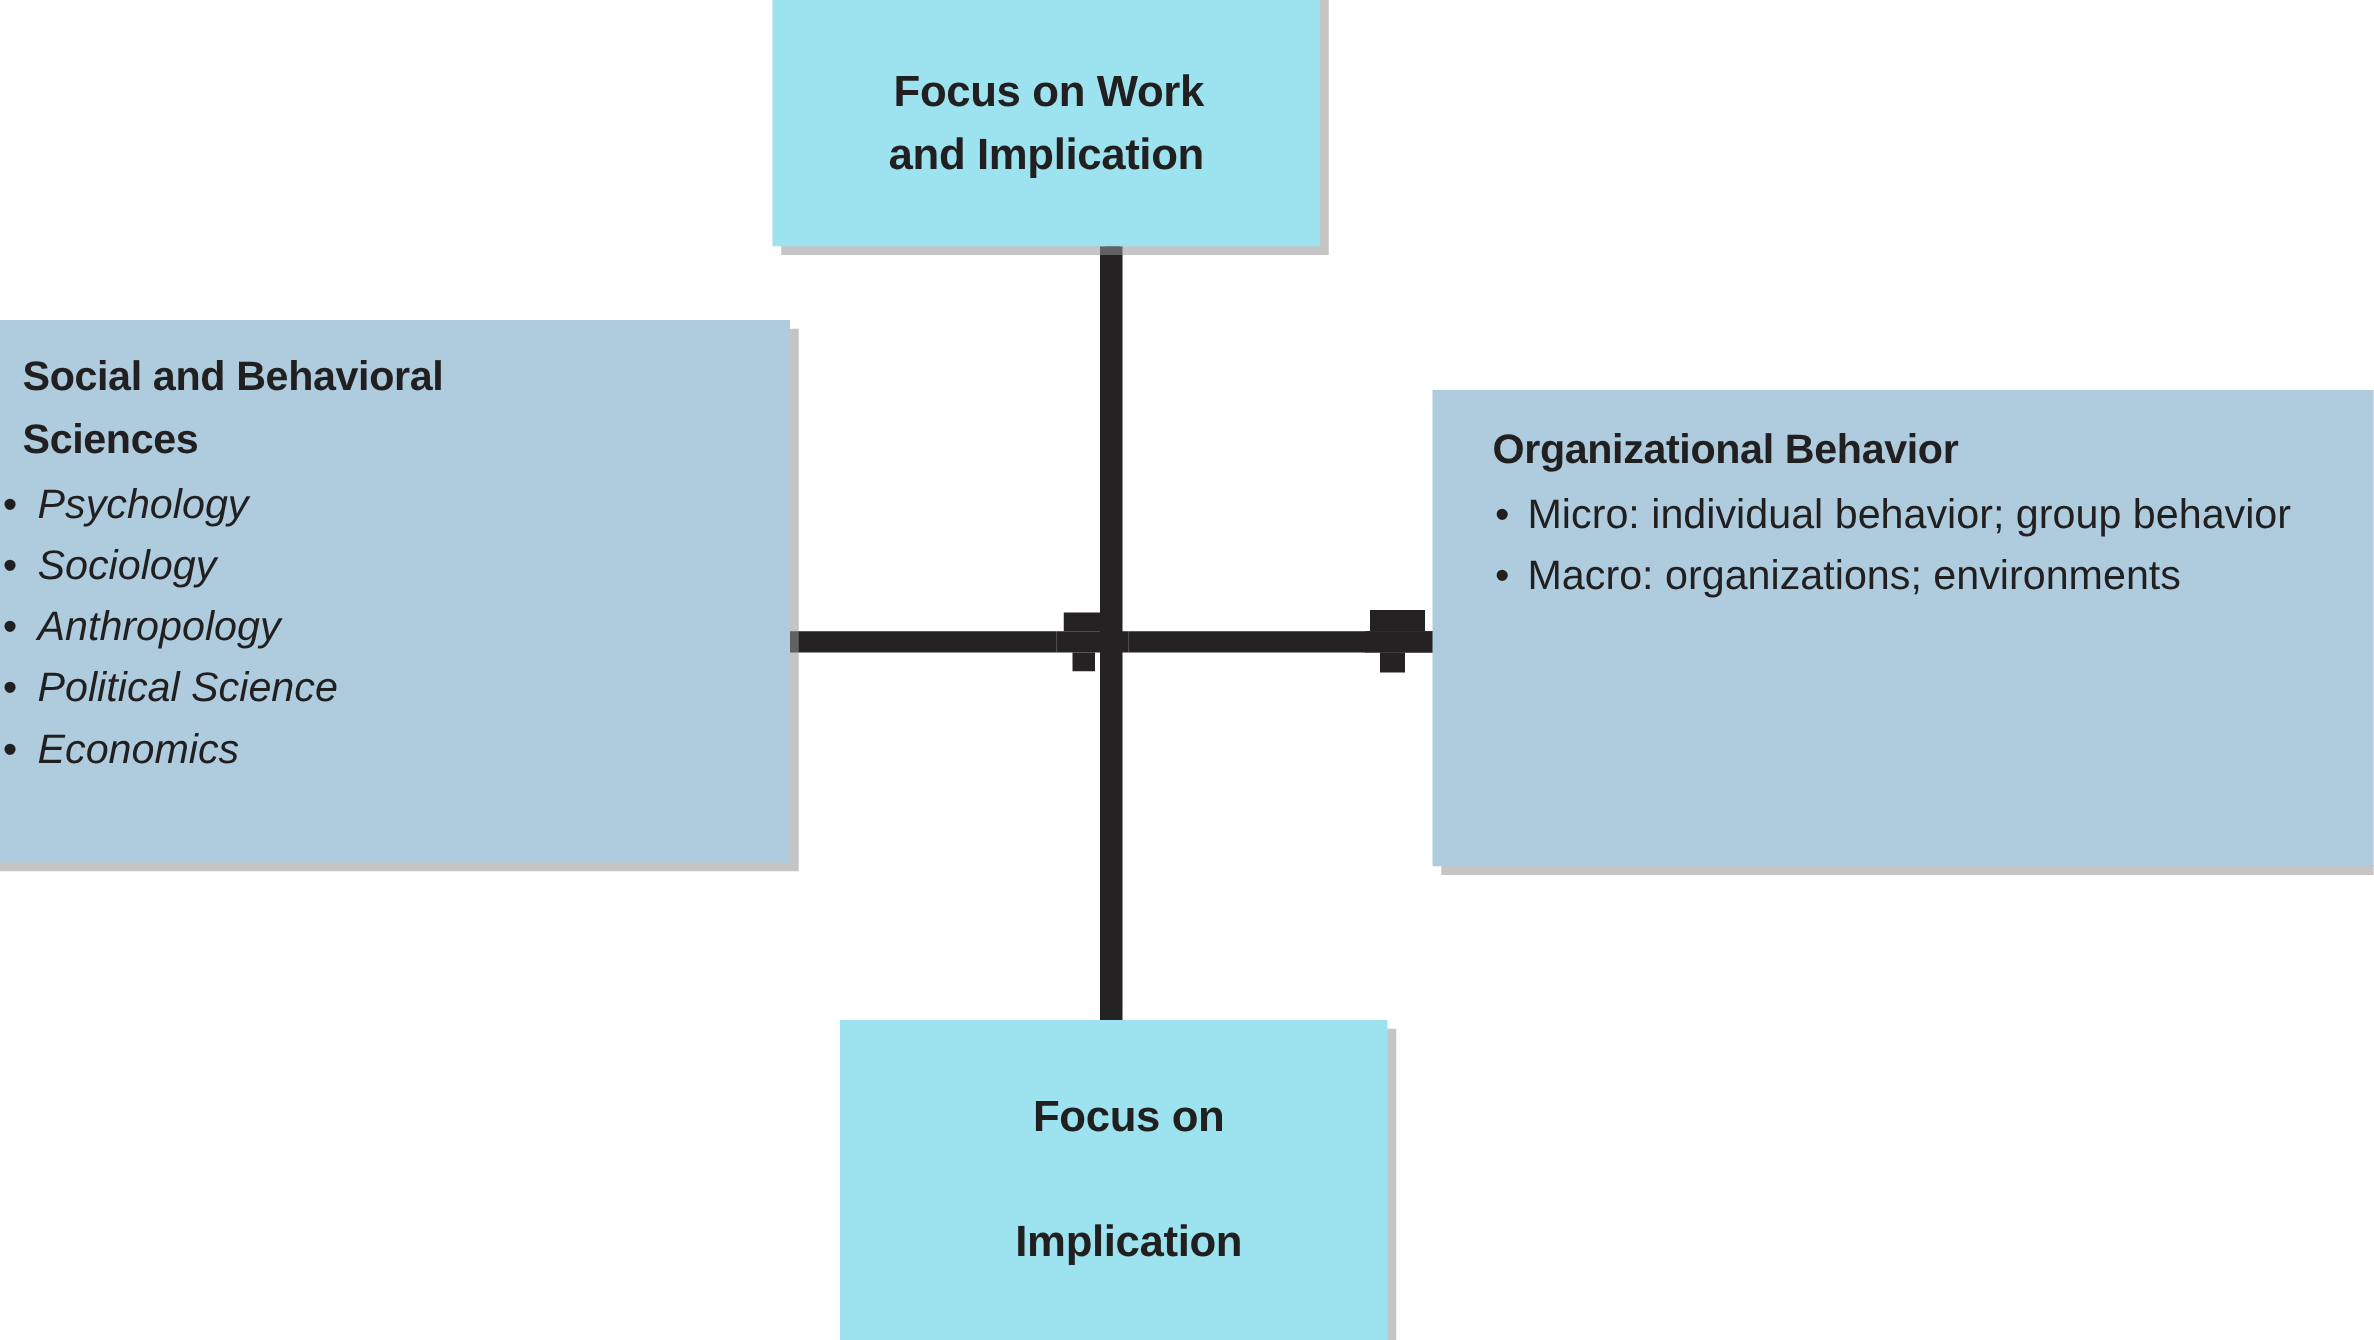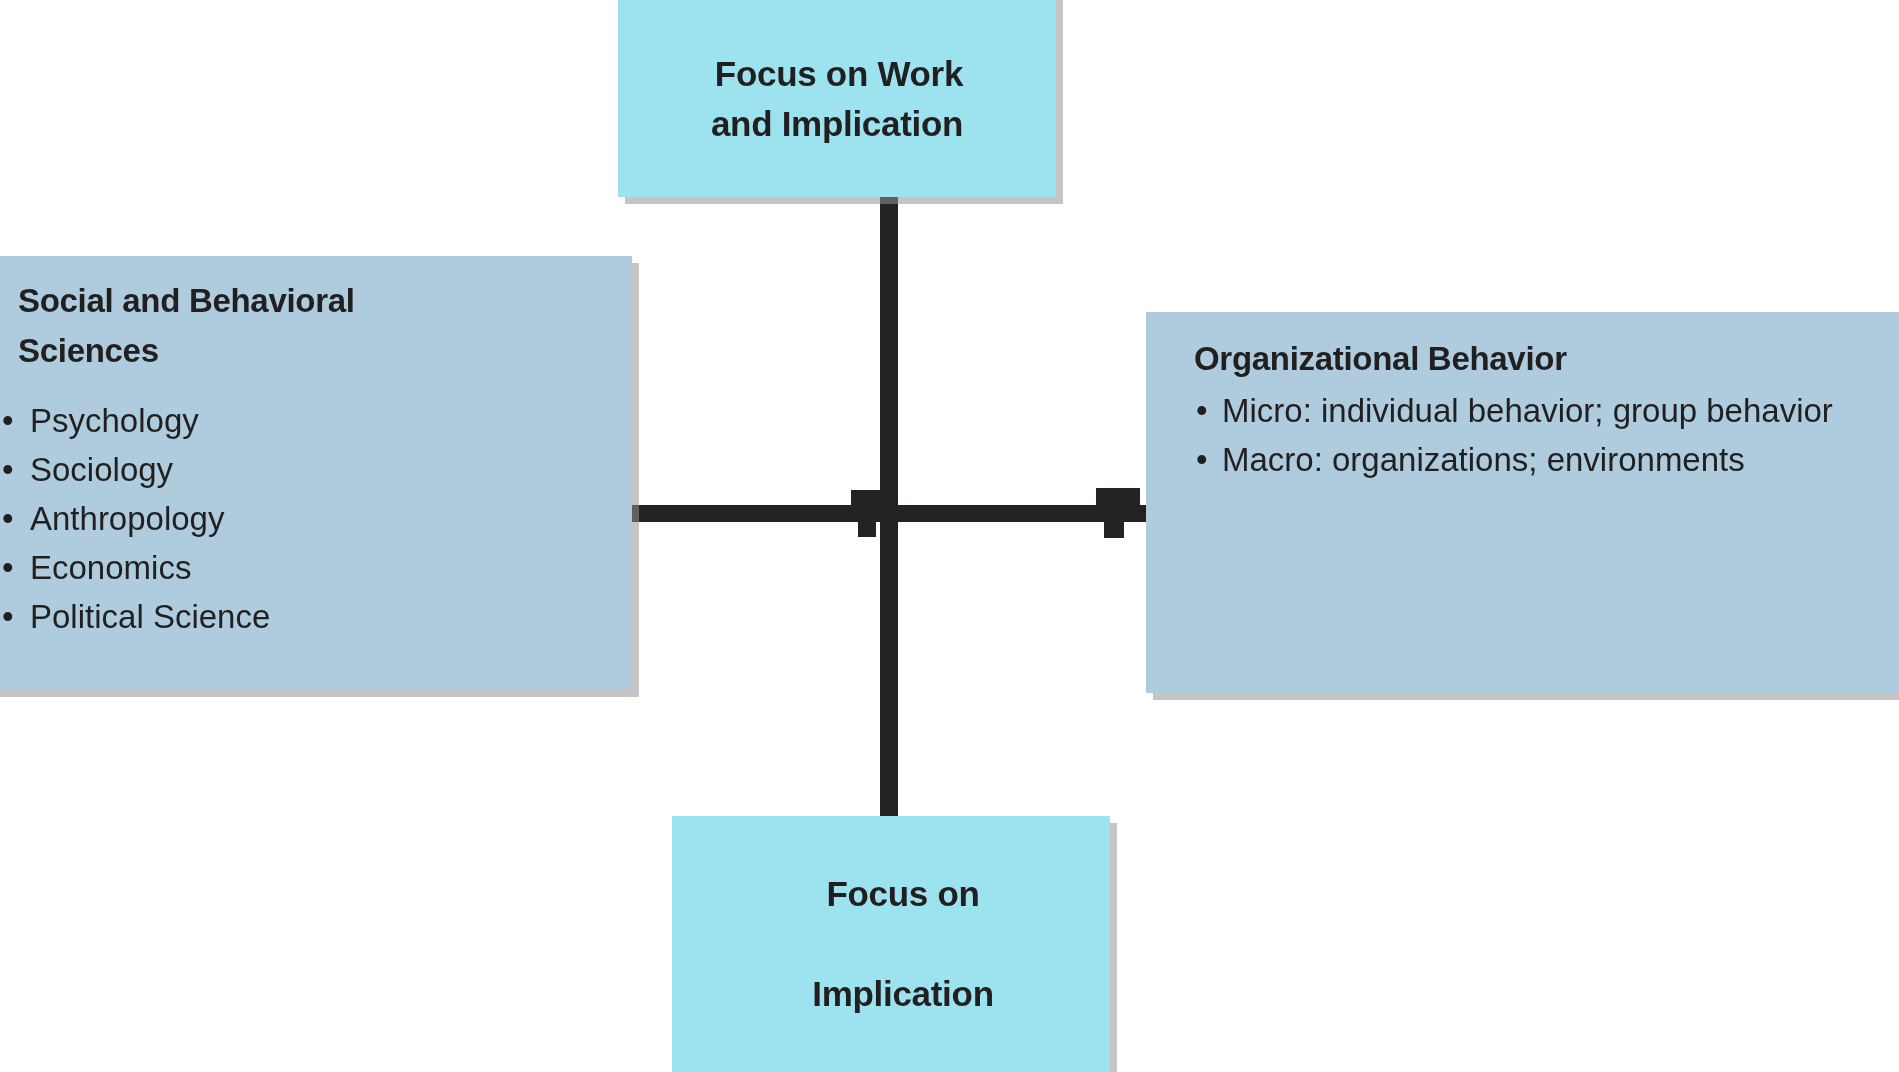--- a/index.html
+++ b/index.html
@@ -115,21 +115,22 @@
     padding-top: 20px;
     box-sizing: border-box;
   }
   #box-left .box-title {
     font-size: 33px;
     line-height: 50px;
     padding-left: 18px;
     max-width: 540px;
   }
   #box-left .bullets {
-    margin-top: 20px;
+    margin-top: 2px;
+    font-style: italic;
   }
   #box-left .bullets li {
     font-size: 33px;
     line-height: 49px;
   }
 
   
   #box-right {
     left: 1146px;
     top: 312px;
@@ -237,22 +238,22 @@
   <div class="box slate" id="box-left">
     <div class="box-inner">
       <div class="box-title">
         <span>Social and Behavioral</span><br>
         <span>Sciences</span>
       </div>
       <ul class="bullets">
         <li>Psychology</li>
         <li>Sociology</li>
         <li>Anthropology</li>
+        <li>Political Science</li>
         <li>Economics</li>
-        <li>Political Science</li>
       </ul>
     </div>
   </div>
 
   <div class="box slate" id="box-right">
     <div class="box-inner">
       <div class="box-title">Organizational Behavior</div>
       <ul class="bullets">
         <li>Micro: individual behavior; group behavior</li>
         <li>Macro: organizations; environments</li>

